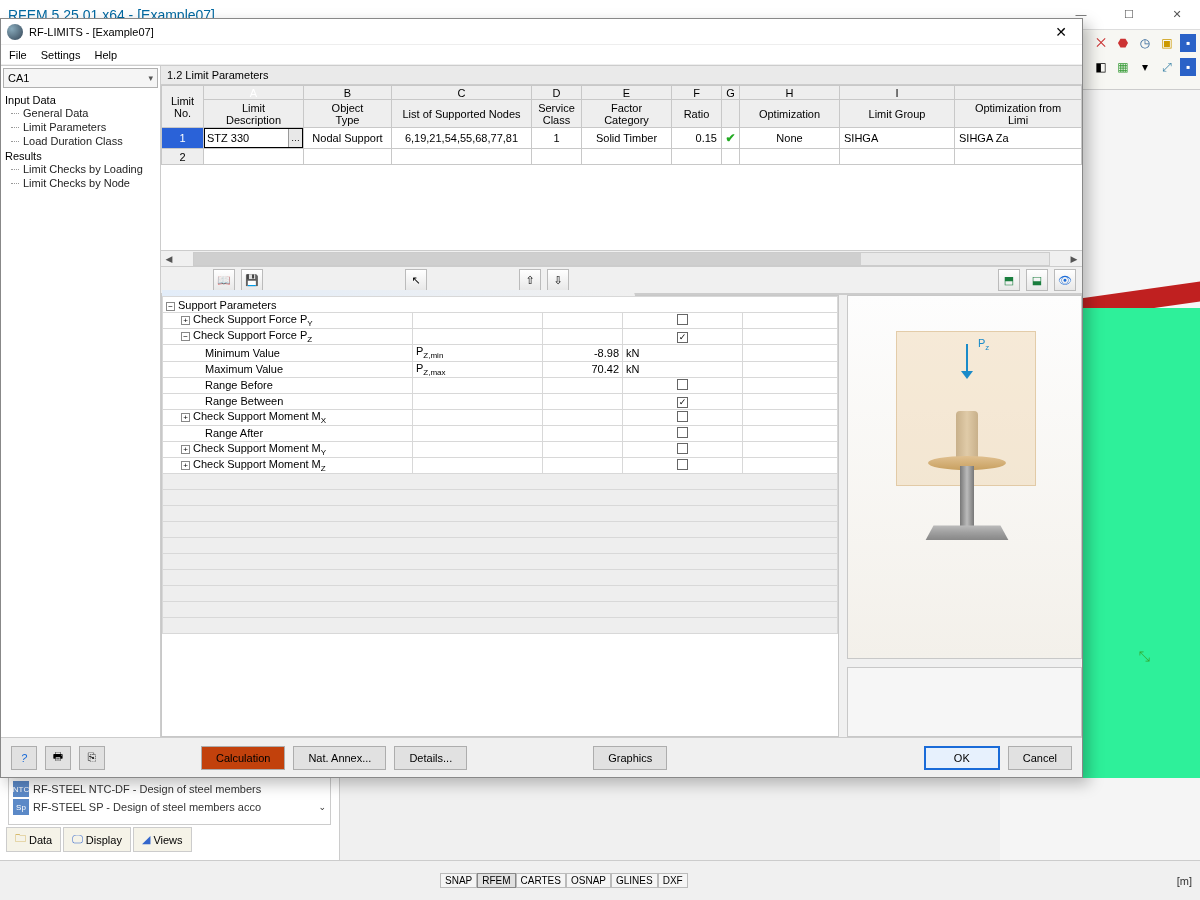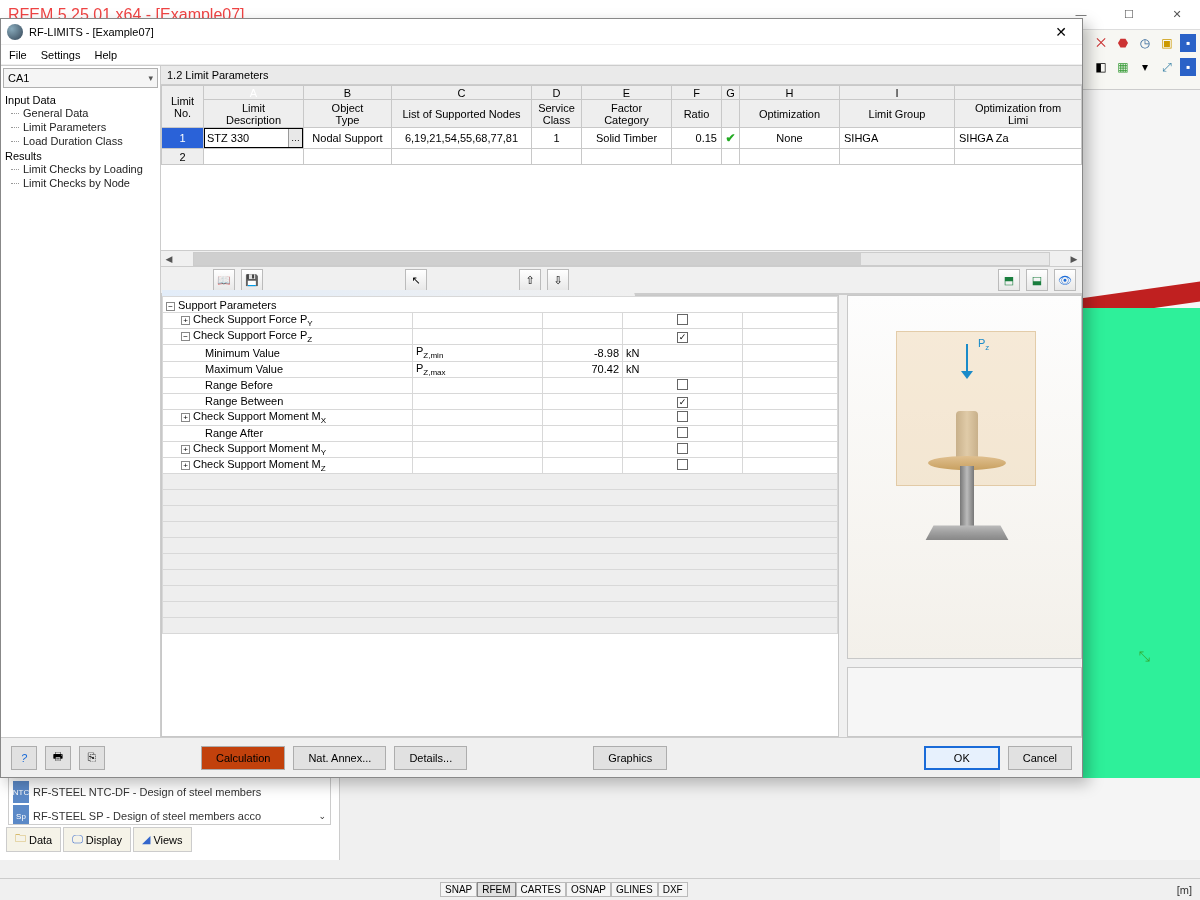--- a/index.html
+++ b/index.html
@@ -1,39 +1,39 @@
 <!DOCTYPE html>
 <html><head>
 <meta charset="utf-8">
 <style>
 * { box-sizing: border-box; margin: 0; padding: 0; font-family: "Segoe UI", Tahoma, sans-serif; font-size: 11px; }
 body { background: #fff; width: 1200px; height: 900px; overflow: hidden; position: relative; }
 
 .bg-window { position: absolute; top: 0; left: 0; width: 1200px; height: 900px; background: #f0f0f0; }
 .bg-titlebar { height: 30px; background: #fff; border-bottom: 1px solid #ddd; display: flex; align-items: center; padding: 0 8px; justify-content: space-between; }
-.bg-titletext { color: #ef4444; font-size: 16px; }
+.bg-titletext { color: #0369a1; font-size: 14px; }
 .bg-winbtns { display: flex; gap: 18px; color: #555; font-size: 14px;}
 .bg-winbtn { width: 30px; text-align: center; cursor: default;}
 .bg-toolbars { height: 60px; background: #f7f7f3; border-bottom: 1px solid #ccc; position: relative;}
 .bg-toolbar-icons { position: absolute; right: 4px; top: 4px; display: flex; gap: 4px;}
 .bg-toolbar-icons2 { position: absolute; right: 4px; top: 28px; display: flex; gap: 4px;}
 .tbicon { width: 18px; height: 18px; display:inline-flex; align-items:center; justify-content:center; font-size:12px;}
 .bg-3d { position: absolute; right:0; top:90px; width: 200px; height: 770px; background: #f5f5f5; }
 .bg-3d-red { position:absolute; top:200px; right:0; width:120px; height:20px; background:#c02020; transform: skewY(-8deg);}
 .bg-3d-green { position:absolute; top:218px; right:0; width:130px; height:470px; background:#2ef09a;}
 .bg-axis { position:absolute; bottom:195px; right:50px; font-size:14px; color:#3a3;}
 
 .bg-leftpanel { position:absolute; left:0; top:90px; width:340px; height:770px; background:#fff; border-right:1px solid #ccc;}
 .bg-leftlist { position:absolute; bottom:35px; left:8px; right:8px; height:60px; overflow:hidden; border:1px solid #ccc; background:#fff;}
 .bg-leftlist-row { display:flex; align-items:center; gap:4px; padding:1px 4px; font-size:11px; color:#333;}
-.bg-leftlist-row .ico { width:16px; height:22px; background:#5b89c7; font-size:8px; color:#fff; display:inline-flex; align-items:center; justify-content:center;}
+.bg-leftlist-row .ico { width:16px; height:16px; background:#5b89c7; font-size:8px; color:#fff; display:inline-flex; align-items:center; justify-content:center;}
 .bg-lefttabs { position:absolute; bottom:8px; left:6px; display:flex; gap:2px;}
 .bg-lefttab { background:#f5f3e8; border:1px solid #ccc; padding:2px 8px; font-size:11px; display:flex; align-items:center; gap:3px;}
 
-.bg-status { position:absolute; bottom:0; left:0; right:0; height:22px; background:#f0f0f0; border-top:1px solid #ccc; display:flex; align-items:center; }
+.bg-status { position:absolute; bottom:0; left:0; right:0; height:40px; background:#f0f0f0; border-top:1px solid #ccc; display:flex; align-items:center; }
 .bg-status-mid { position:absolute; left:440px; display:flex;}
 .bg-status-btn { border:1px solid #bbb; padding:1px 4px; font-size:10px; background:#f5f5f5;}
 .bg-status-btn.pressed { background:#e0e0e0; border-color:#888;}
 .bg-status-right { position:absolute; right:8px; font-size:11px; color:#333;}
 
 
 .dlg { position:absolute; left:0; top:18px; width:1083px; height:760px; background:#fff; border:1px solid #888; box-shadow: 6px 6px 14px rgba(0,0,0,0.25); display:flex; flex-direction:column;}
 .dlg-title { height:26px; background:#fff; display:flex; align-items:center; padding:0 6px; border-bottom:1px solid #eee; justify-content:space-between;}
 .dlg-title-left { display:flex; align-items:center; gap:6px;}
 .dlg-appicon { width:16px; height:16px; border-radius:50%; background:radial-gradient(circle at 30% 30%, #8ab, #345);}

